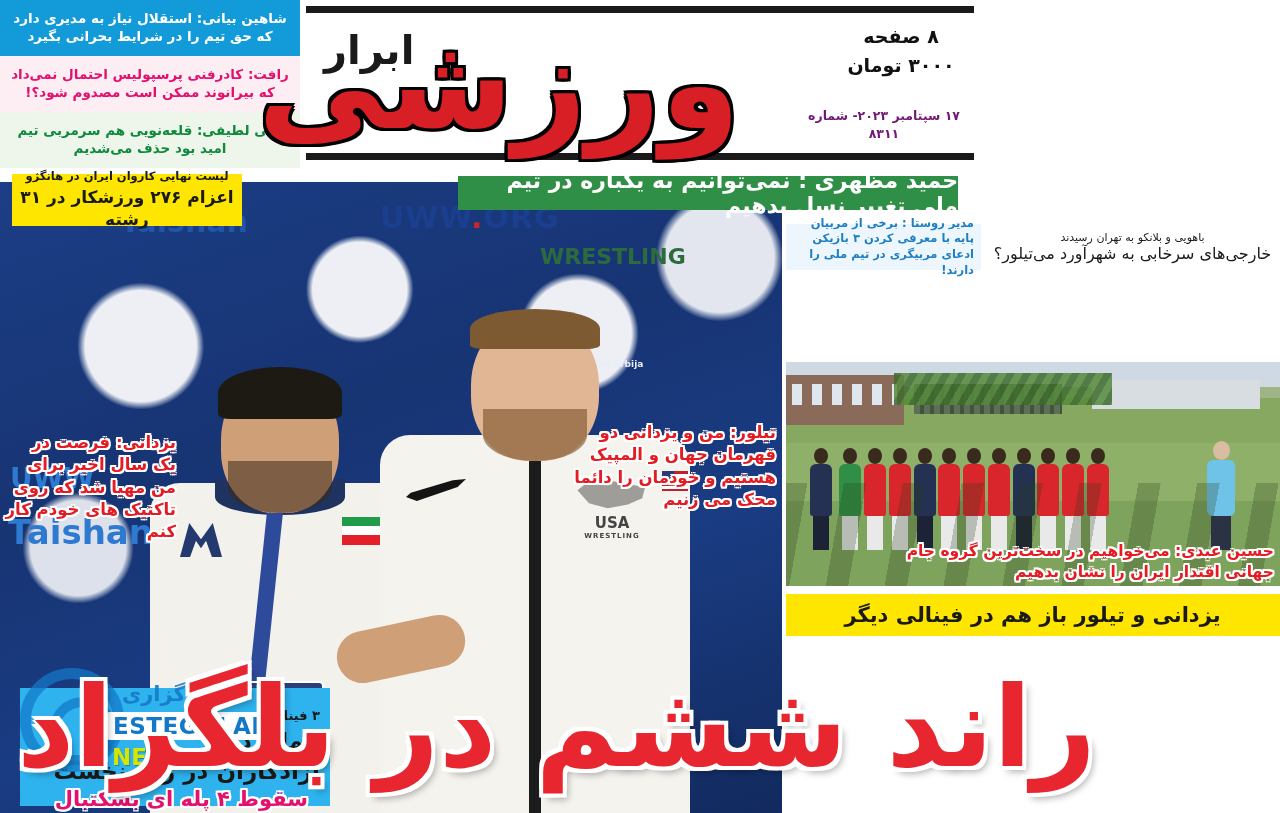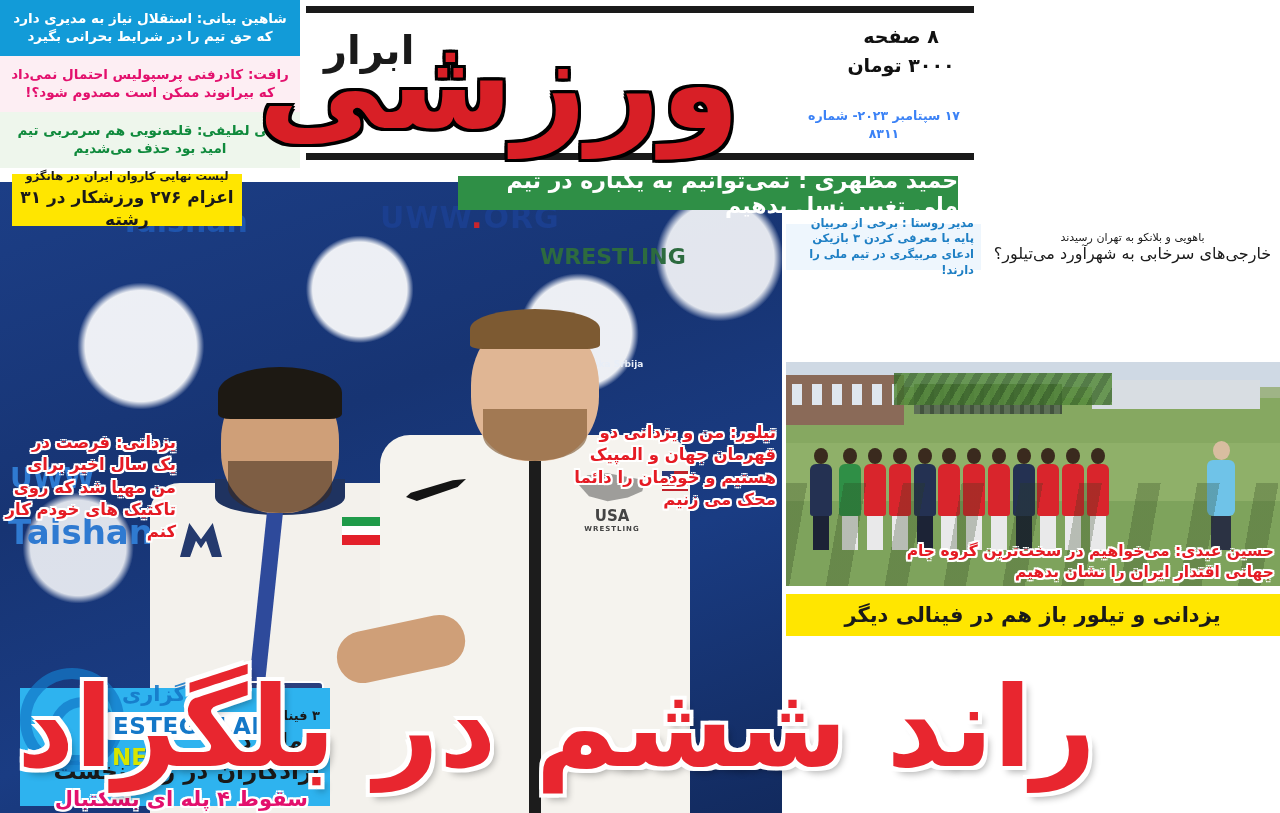--- a/index.html
+++ b/index.html
@@ -44,21 +44,21 @@
 
   .pages-price {
     position: absolute; right: 14px; top: 22px; width: 130px;
     text-align: center; color: #111; font-weight: bold; line-height: 1.5;
   }
   .pages-price .l1 { font-size: 19px; }
   .pages-price .l2 { font-size: 19px; }
 
   .issue-date {
     position: absolute; right: 6px; bottom: 24px; width: 180px;
-    text-align: center; color: #3b82f6; font-weight: bold; font-size: 12.5px; line-height: 1.5;
+    text-align: center; color: #701a75; font-weight: bold; font-size: 12.5px; line-height: 1.5;
   }
 
   .logo-wrap {
     position: absolute; left: 10px; top: 16px; width: 430px; height: 140px;
   }
   .logo-varzeshi {
     position: absolute; right: 0; top: 4px;
     font-size: 128px; font-weight: bold; color: #d81f26;
     line-height: 1; letter-spacing: -6px;
     text-shadow:
@@ -163,21 +163,21 @@
   .w-zip { position:absolute; left:50%; transform:translateX(-50%); top:0; width:12px; height:100%; background:#1c1c1c; }
   .w-collar { position:absolute; left:50%; transform:translateX(-50%); top:-4px; width:130px; height:36px;
               background:#1f3360; border-radius: 0 0 50% 50%; }
   .w-lanyard { position:absolute; left:42%; top:10px; width:16px; height:190px; background:#2e4a9b; transform:rotate(6deg); }
   .w-badge { position:absolute; left:36%; top:200px; width:78px; height:46px; background:#2a3f7d; border-radius:3px;
              box-shadow: 0 0 0 2px #fff; }
   .w-flag { position:absolute; right:24px; top:34px; width:44px; height:28px;
             background: linear-gradient(#1f9b4a 0 33%, #ffffff 33% 66%, #e3202a 66% 100%); }
   .w-mlogo { position:absolute; left:30px; top:40px; width:42px; height:34px;
              background:#243a6e; clip-path: polygon(0 100%, 22% 0, 50% 48%, 78% 0, 100% 100%, 76% 100%, 62% 52%, 50% 74%, 38% 52%, 24% 100%); }
-  .w-usalogo { position:absolute; right:42px; top:36px; width:72px; height:58px; }
+  .w-usalogo { position:absolute; right:42px; top:43px; width:72px; height:58px; }
   .w-usalogo .map { width:100%; height:62%; background:#555; opacity:.55;
              clip-path: polygon(2% 34%, 16% 12%, 44% 6%, 70% 16%, 96% 26%, 92% 56%, 72% 74%, 44% 84%, 18% 70%); }
   .w-usalogo .t1 { text-align:center; font-size:15px; font-weight:bold; color:#444; direction:ltr; }
   .w-usalogo .t2 { text-align:center; font-size:7px; font-weight:bold; color:#444; direction:ltr; letter-spacing:1px;}
   .w-nikeswoosh { position:absolute; left:26px; top:44px; width:60px; height:22px; background:#141414;
              clip-path: polygon(0% 82%, 8% 62%, 78% 6%, 100% 0%, 86% 36%, 18% 100%); }
   .w-usflag { position:absolute; right:2px; top:36px; width:26px; height:20px;
              background: repeating-linear-gradient(180deg,#c0232c 0 3px,#fff 3px 6px); }
   .w-usflag::before { content:''; position:absolute; left:0; top:0; width:12px; height:9px; background:#2b3a7a; }
   .w-arm { position:absolute; top:188px; left:-44px; width:130px; height:52px; background:#cf9f78;

